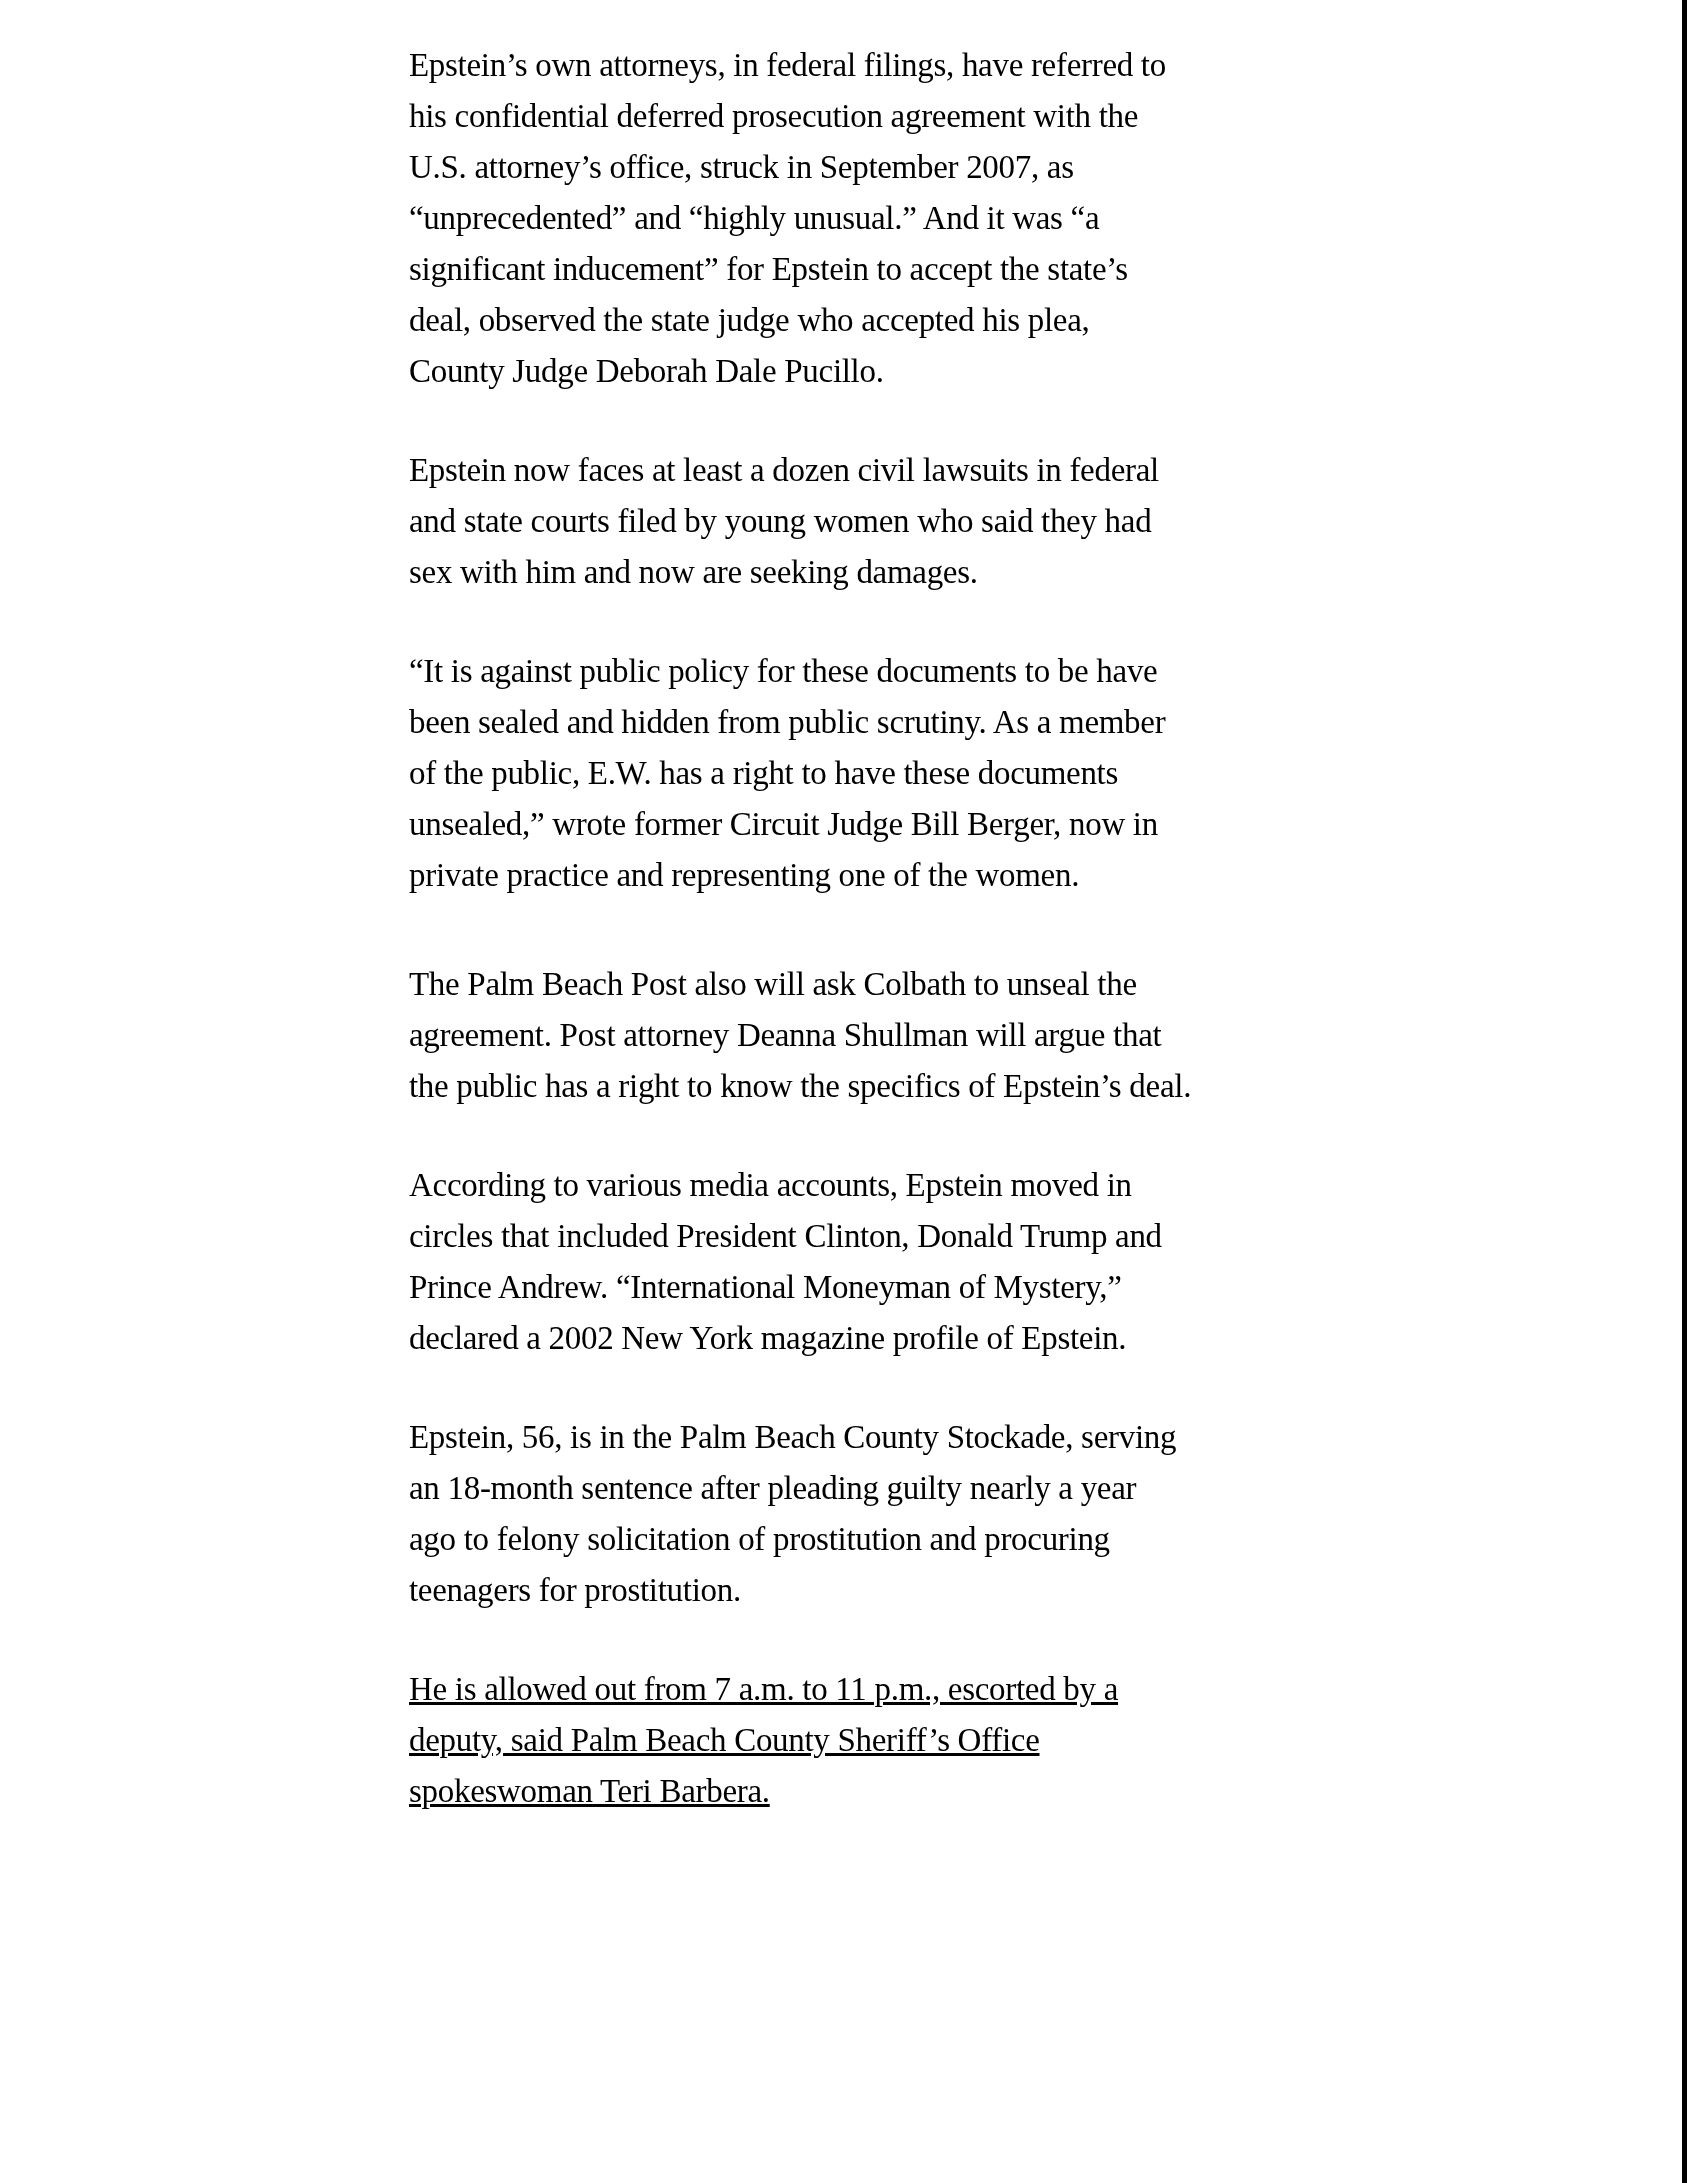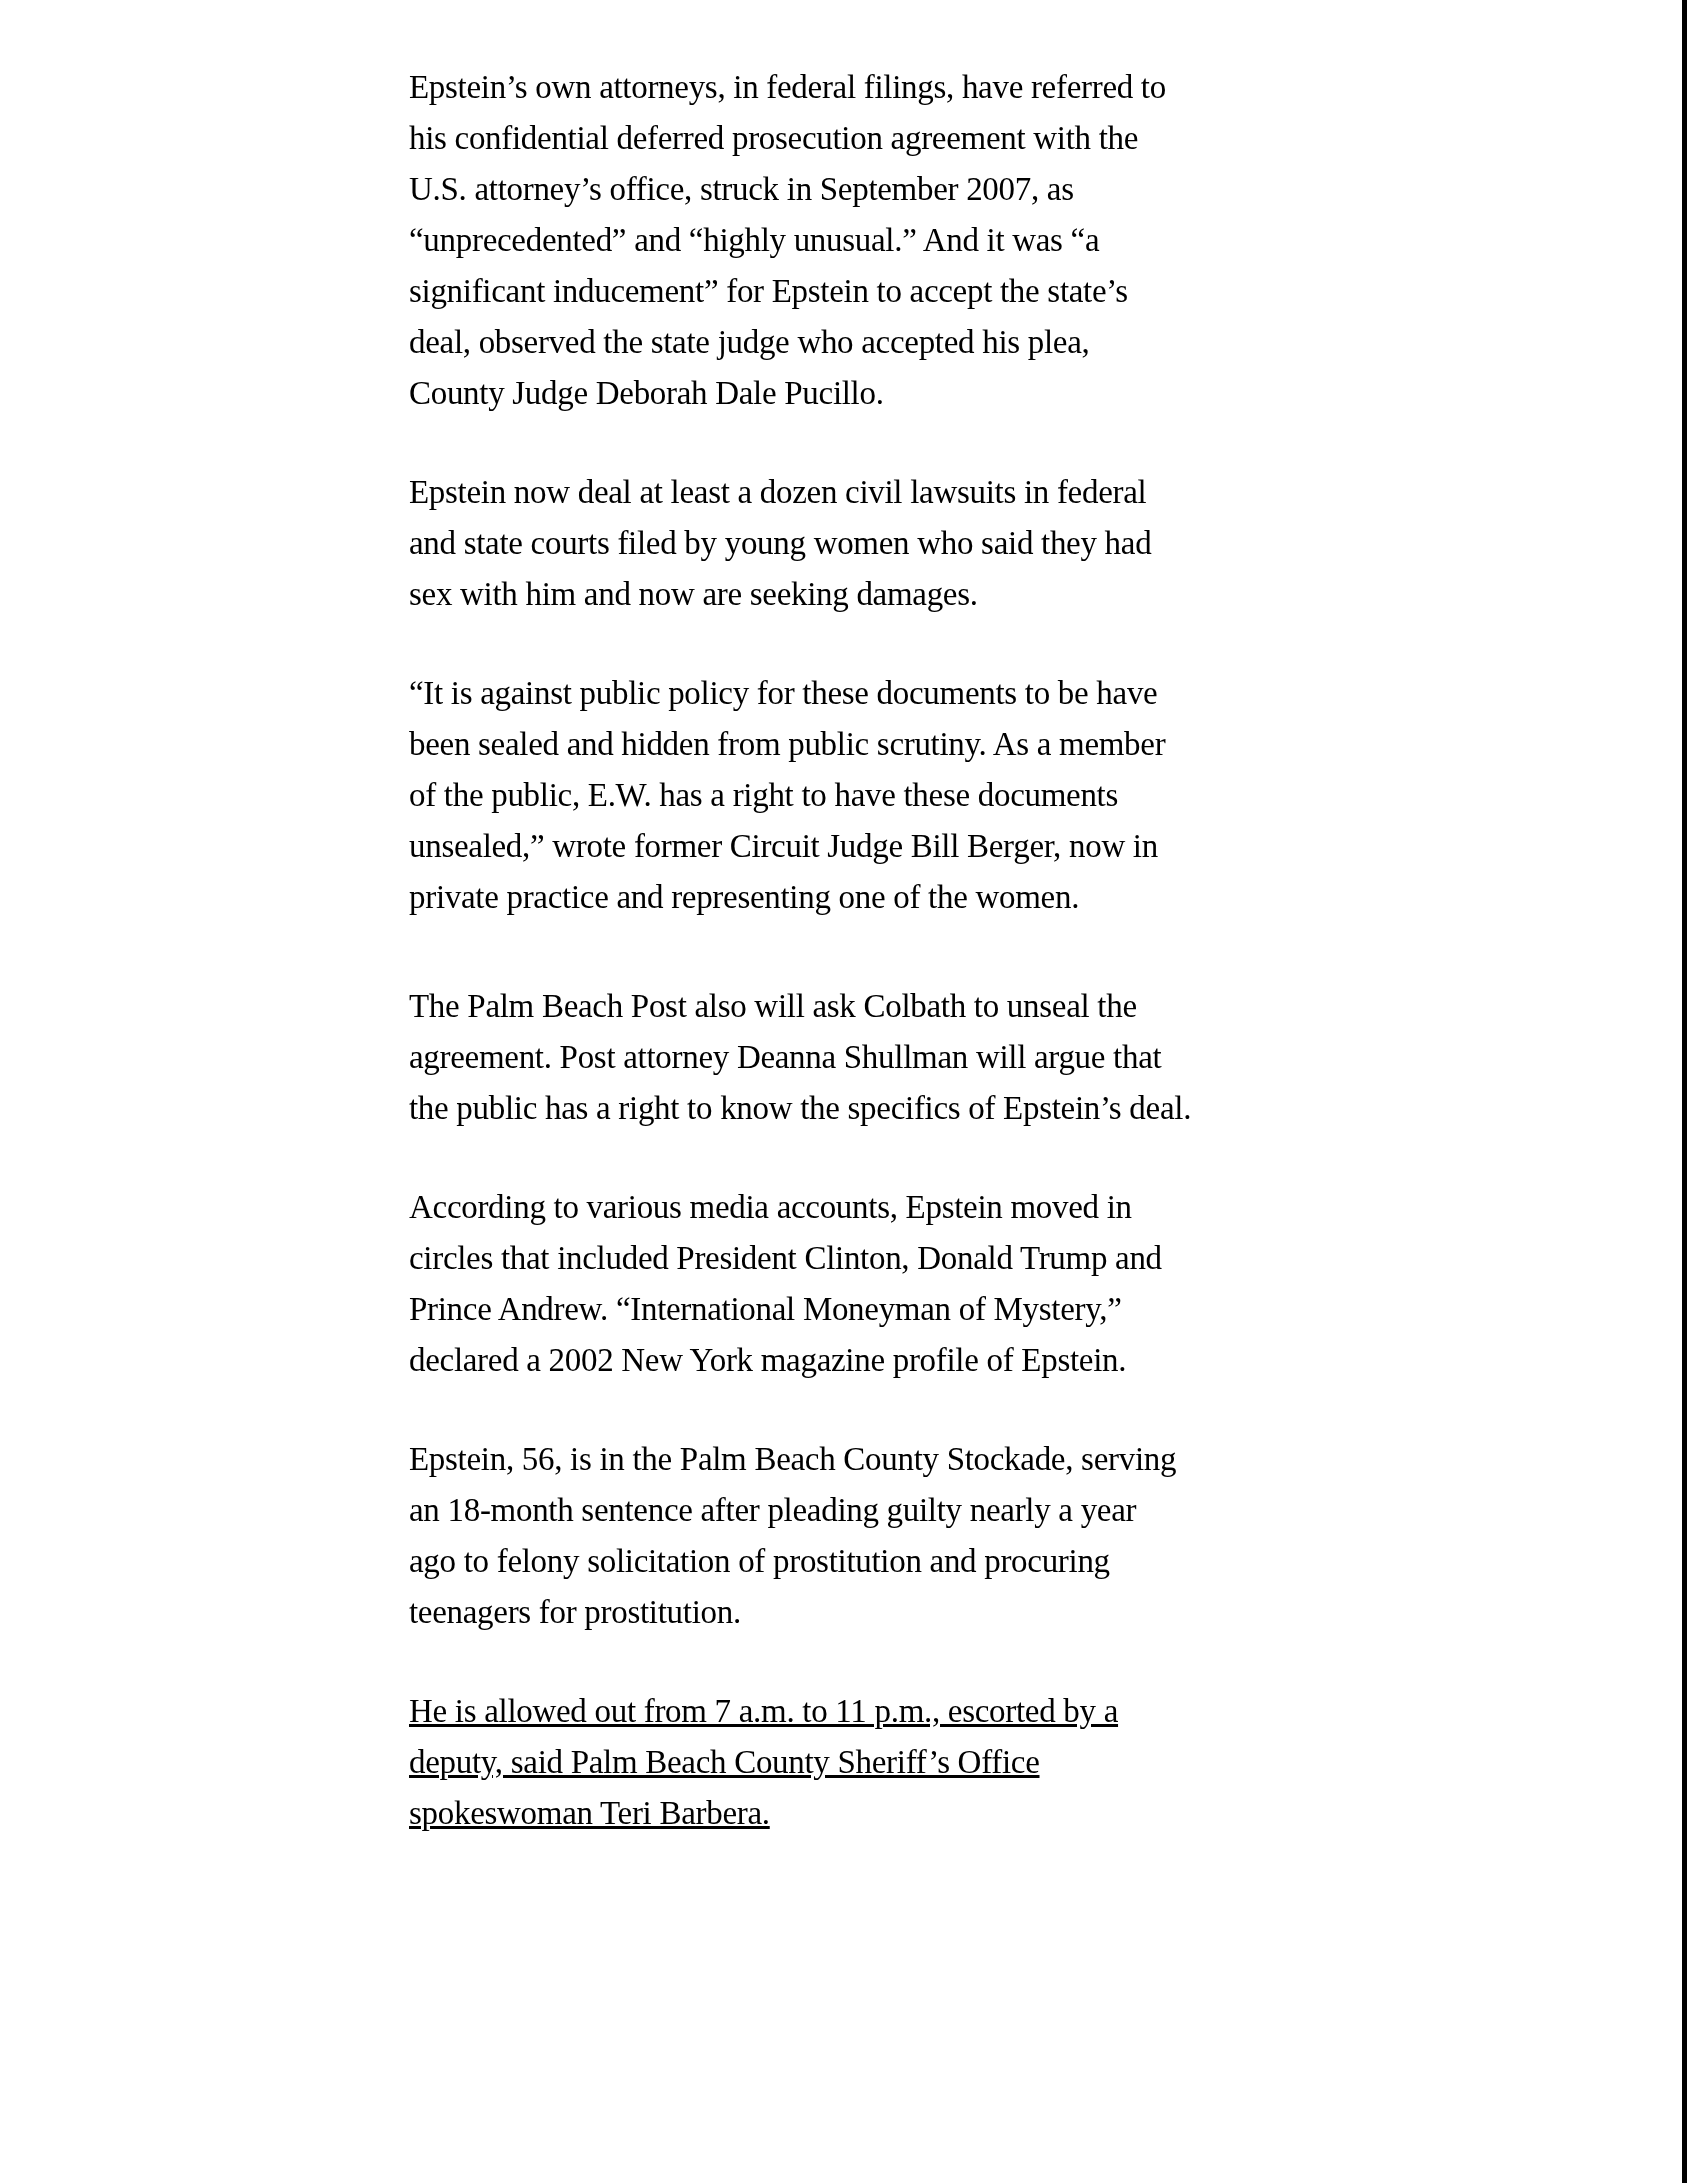--- a/index.html
+++ b/index.html
@@ -19,21 +19,21 @@
     position: absolute;
     top: 0;
     right: 0;
     width: 4.6px;
     height: 2183px;
     background: #000000;
   }
   .article {
     position: absolute;
     left: 409px;
-    top: 62px;
+    top: 40px;
     width: 860px;
   }
   .article p {
     margin: 0 0 48px 0;
     font-size: 33px;
     line-height: 51px;
     letter-spacing: -0.3px;
     color: #000000;
     white-space: pre-line; 
   }
@@ -51,21 +51,21 @@
 <div class="page">
 
   <div class="article">
     <p>Epstein’s own attorneys, in federal filings, have referred to
 his confidential deferred prosecution agreement with the
 U.S. attorney’s office, struck in September 2007, as
 “unprecedented” and “highly unusual.” And it was “a
 significant inducement” for Epstein to accept the state’s
 deal, observed the state judge who accepted his plea,
 County Judge Deborah Dale Pucillo.</p>
-    <p>Epstein now deal at least a dozen civil lawsuits in federal
+    <p>Epstein now faces at least a dozen civil lawsuits in federal
 and state courts filed by young women who said they had
 sex with him and now are seeking damages.</p>
     <p>“It is against public policy for these documents to be have
 been sealed and hidden from public scrutiny. As a member
 of the public, E.W. has a right to have these documents
 unsealed,” wrote former Circuit Judge Bill Berger, now in
 private practice and representing one of the women.</p>
     <p class="extra-gap-above">The Palm Beach Post also will ask Colbath to unseal the
 agreement. Post attorney Deanna Shullman will argue that
 the public has a right to know the specifics of Epstein’s deal.</p>

